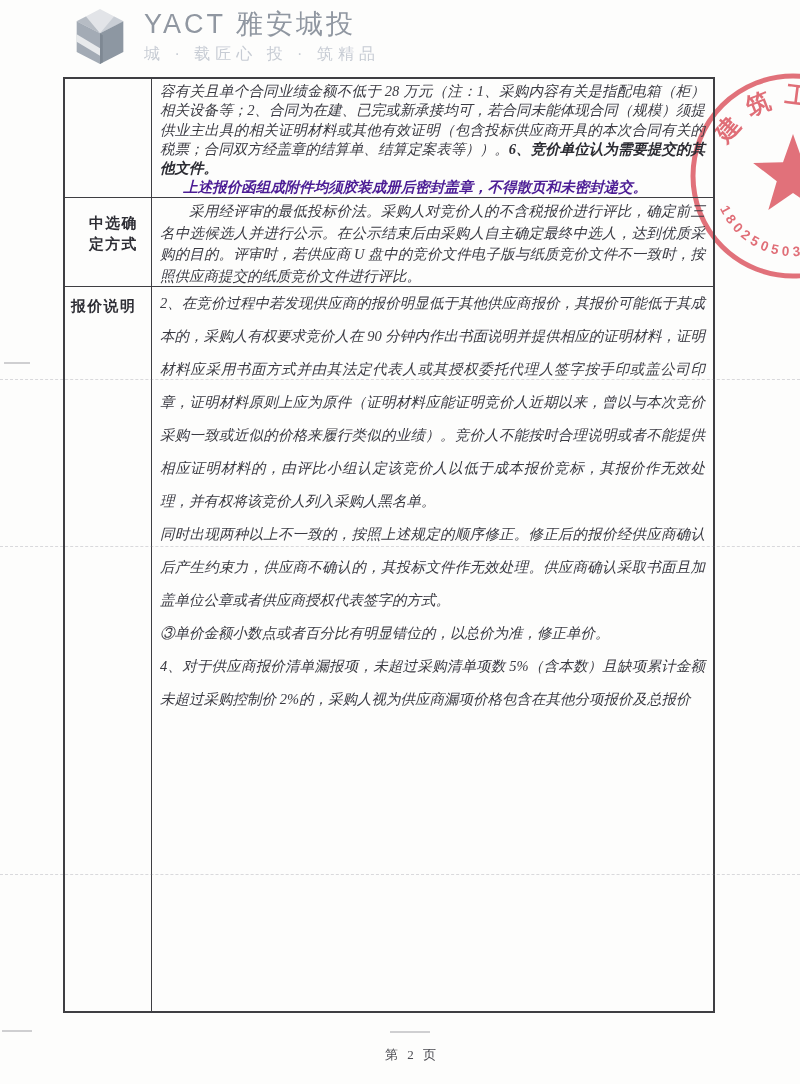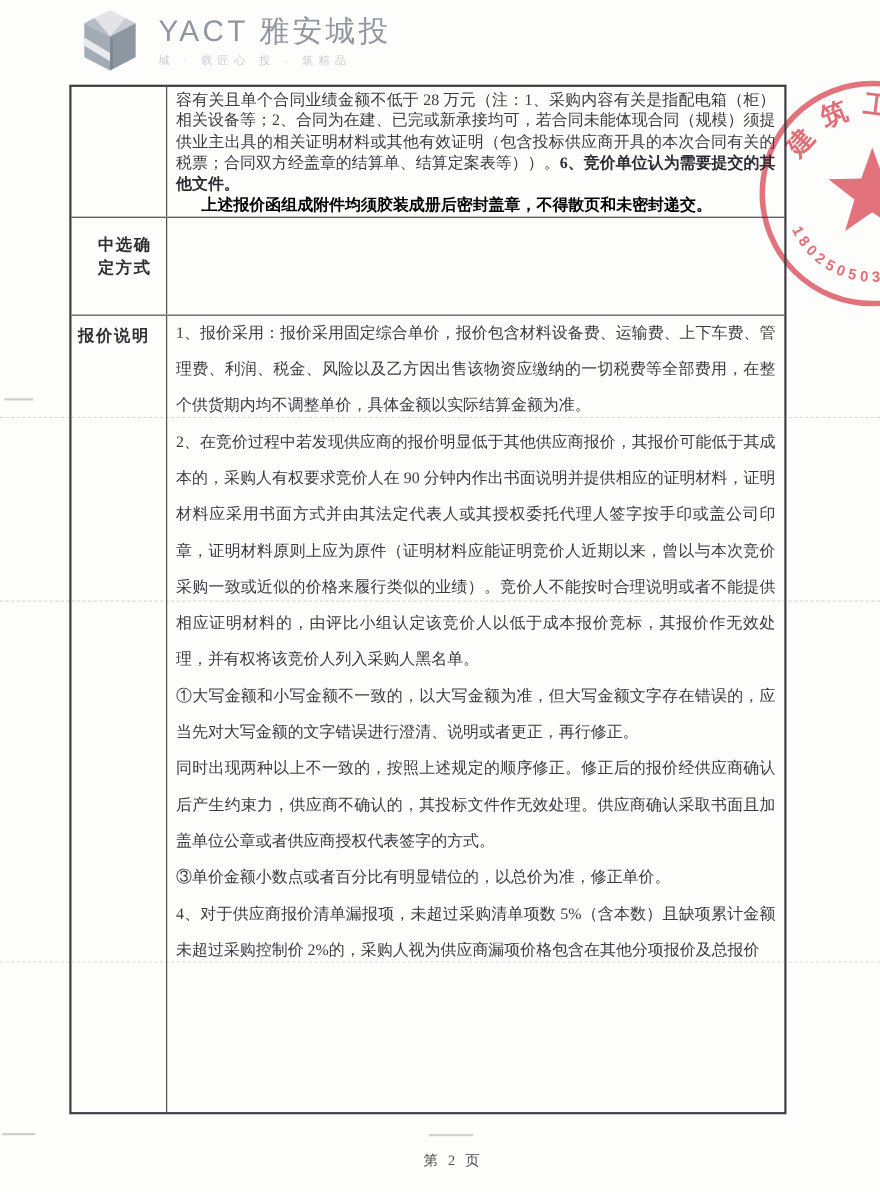--- a/index.html
+++ b/index.html
@@ -19,21 +19,21 @@
   }
   .logo-cube{width:56px;height:62px;flex:0 0 auto;}
   .brand-block{display:flex;flex-direction:column;justify-content:center;}
   .brand-text{
     font-family:"Liberation Sans","DejaVu Sans",sans-serif;
     font-size:27px;font-weight:500;letter-spacing:3px;color:#9097a1;
     line-height:30px;white-space:nowrap;
   }
   .brand-tagline{
     font-family:"Liberation Sans","DejaVu Sans",sans-serif;
-    font-size:10px;letter-spacing:5px;color:#c7ccd4;margin-top:5px;white-space:nowrap;
+    font-size:16px;letter-spacing:5px;color:#c7ccd4;margin-top:5px;white-space:nowrap;
   }
 
   
   .seal{
     position:absolute;left:678px;top:60px;width:122px;height:232px;
     overflow:hidden;pointer-events:none;
   }
   .seal svg{display:block;}
 
   
@@ -47,32 +47,33 @@
   .cell-label{
     width:87px;flex:0 0 87px;box-sizing:border-box;
     border-right:1px solid #3e3e42;
     font-weight:bold;font-size:14.8px;letter-spacing:1.5px;
     padding:14px 5px 0 6px;line-height:21px;color:#2e2e35;
   }
   .cell-content{
     flex:1;box-sizing:border-box;padding:3px 8px 0 8px;
     font-size:14.5px;text-align:justify;color:#3a3a42;
     overflow:hidden;
+    font-style:italic;
   }
   .row-cont{height:119px;}
   .row-cont .cell-content{line-height:19.3px;}
   .row-sel{height:89px;}
   .row-sel .cell-label{padding-top:15px;padding-left:24px;}
   .row-sel .cell-content{line-height:21.5px;text-indent:2em;}
   .row-quote{height:724px;}
   .row-quote .cell-label{padding-top:9px;}
   .row-quote .cell-content{line-height:33px;padding-top:0;}
   .row-quote .cell-content p{margin:0;}
   .bold{font-weight:bold;color:#2c2c33;}
-  .note-line{font-weight:bold;color:#000000;text-indent:1.6em;}
+  .note-line{font-weight:bold;color:#4c1d95;text-indent:1.6em;}
 
   
   .page-footer{
     position:absolute;left:12px;top:1046px;width:100%;
     text-align:center;font-size:13px;letter-spacing:3px;color:#4c4c52;
   }
 
   
   .fold{position:absolute;left:0;width:100%;height:0;border-top:1px dashed rgba(125,125,135,.28);}
   .tick{position:absolute;height:0;border-top:2px solid rgba(120,120,130,.35);}
@@ -120,28 +121,27 @@
     <div class="t-row row-cont">
       <div class="cell-label"></div>
       <div class="cell-content">
         <span>容有关且单个合同业绩金额不低于 28 万元（注：1、采购内容有关是指配电箱（柜）相关设备等；2、合同为在建、已完或新承接均可，若合同未能体现合同（规模）须提供业主出具的相关证明材料或其他有效证明（包含投标供应商开具的本次合同有关的税票；合同双方经盖章的结算单、结算定案表等））。</span><span class="bold">6、竞价单位认为需要提交的其他文件。</span>
         <div class="note-line">上述报价函组成附件均须胶装成册后密封盖章，不得散页和未密封递交。</div>
       </div>
     </div>
 
     <div class="t-row row-sel">
       <div class="cell-label">中选确定方式</div>
+      <div class="cell-content">采用经评审的最低投标价法。采购人对竞价人的不含税报价进行评比，确定前三名中选候选人并进行公示。在公示结束后由采购人自主确定最终中选人，达到优质采购的目的。评审时，若供应商 U 盘中的竞价文件电子版与纸质竞价文件不一致时，按照供应商提交的纸质竞价文件进行评比。</div>
     </div>
 
     <div class="t-row row-quote">
       <div class="cell-label">报价说明</div>
       <div class="cell-content">
-        <p>1、报价采用：报价采用固定综合单价，报价包含材料设备费、运输费、上下车费、管理费、利润、税金、风险以及乙方因出售该物资应缴纳的一切税费等全部费用，在整个供货期内均不调整单价，具体金额以实际结算金额为准。</p>
         <p>2、在竞价过程中若发现供应商的报价明显低于其他供应商报价，其报价可能低于其成本的，采购人有权要求竞价人在 90 分钟内作出书面说明并提供相应的证明材料，证明材料应采用书面方式并由其法定代表人或其授权委托代理人签字按手印或盖公司印章，证明材料原则上应为原件（证明材料应能证明竞价人近期以来，曾以与本次竞价采购一致或近似的价格来履行类似的业绩）。竞价人不能按时合理说明或者不能提供相应证明材料的，由评比小组认定该竞价人以低于成本报价竞标，其报价作无效处理，并有权将该竞价人列入采购人黑名单。</p>
-        <p>①大写金额和小写金额不一致的，以大写金额为准，但大写金额文字存在错误的，应当先对大写金额的文字错误进行澄清、说明或者更正，再行修正。</p>
         <p>同时出现两种以上不一致的，按照上述规定的顺序修正。修正后的报价经供应商确认后产生约束力，供应商不确认的，其投标文件作无效处理。供应商确认采取书面且加盖单位公章或者供应商授权代表签字的方式。</p>
         <p>③单价金额小数点或者百分比有明显错位的，以总价为准，修正单价。</p>
         <p>4、对于供应商报价清单漏报项，未超过采购清单项数 5%（含本数）且缺项累计金额未超过采购控制价 2%的，采购人视为供应商漏项价格包含在其他分项报价及总报价</p>
       </div>
     </div>
 
   </div>
 
   <div class="fold" style="top:379px"></div>
   <div class="fold" style="top:546px"></div>

